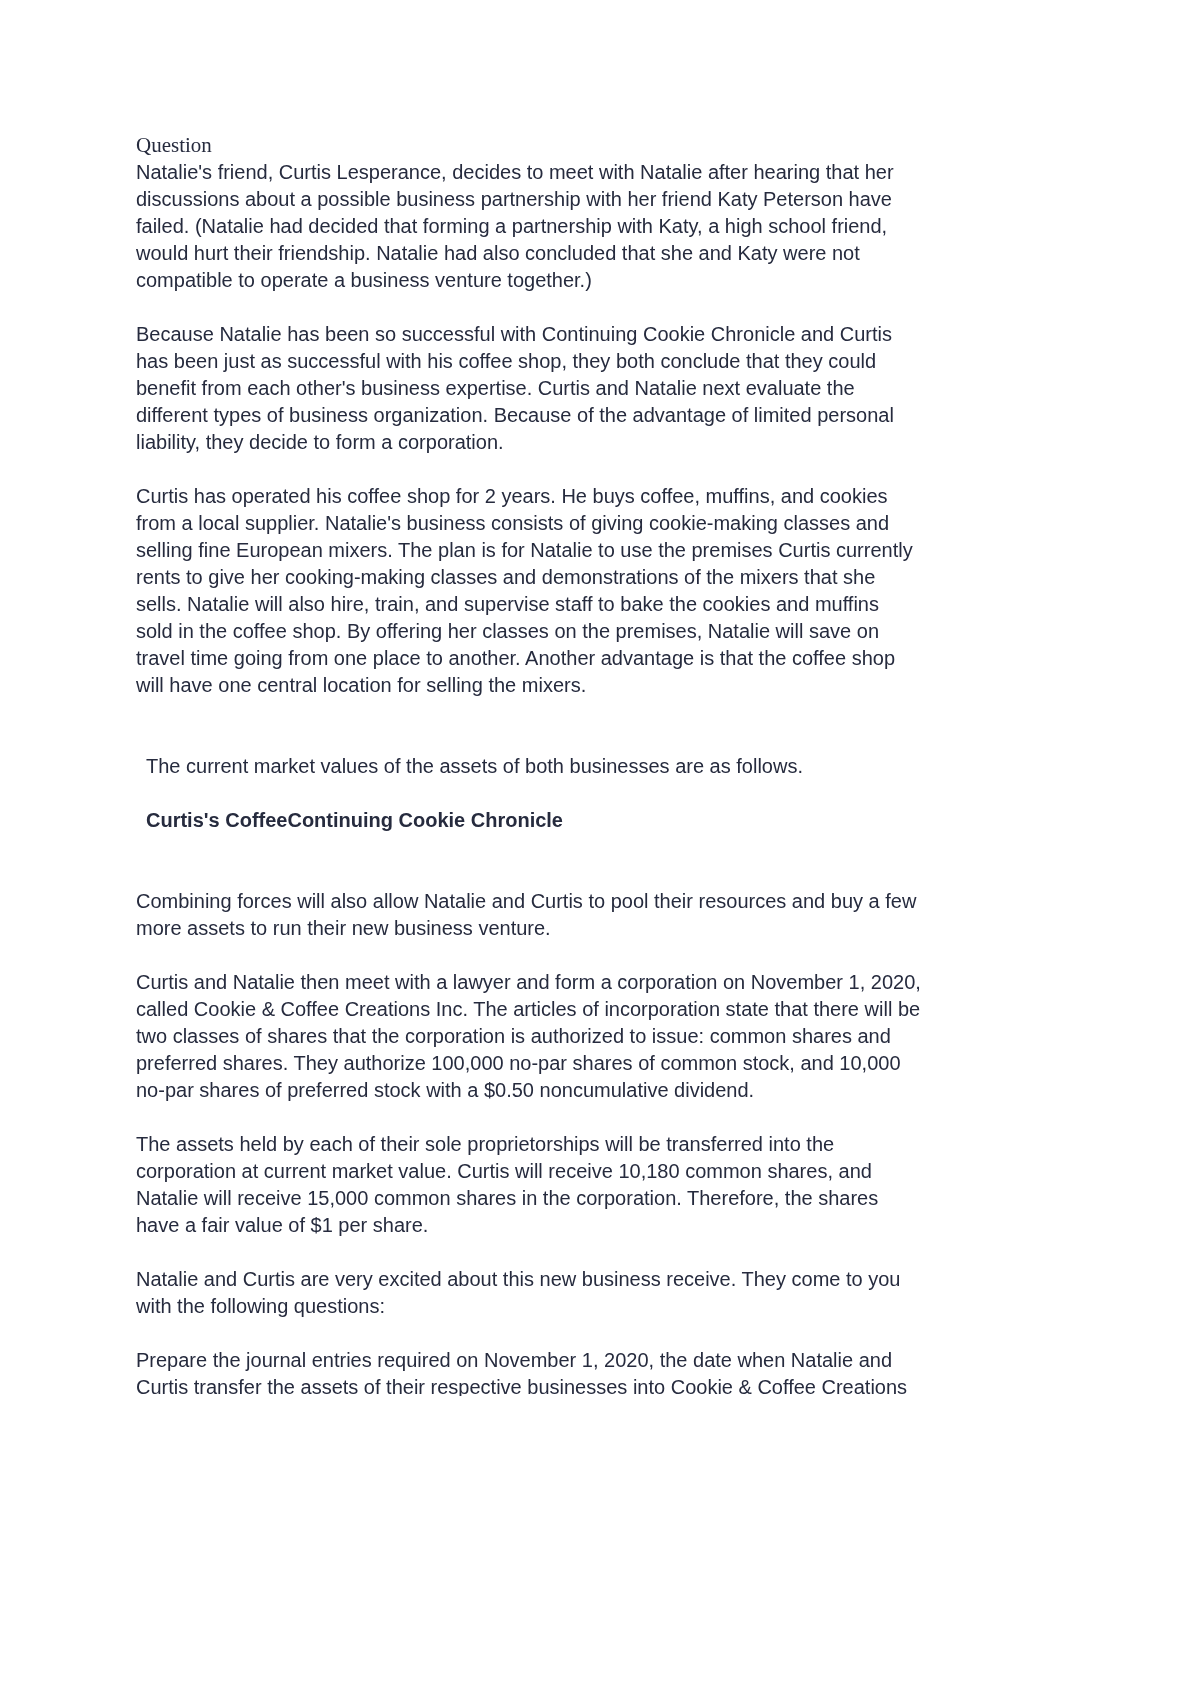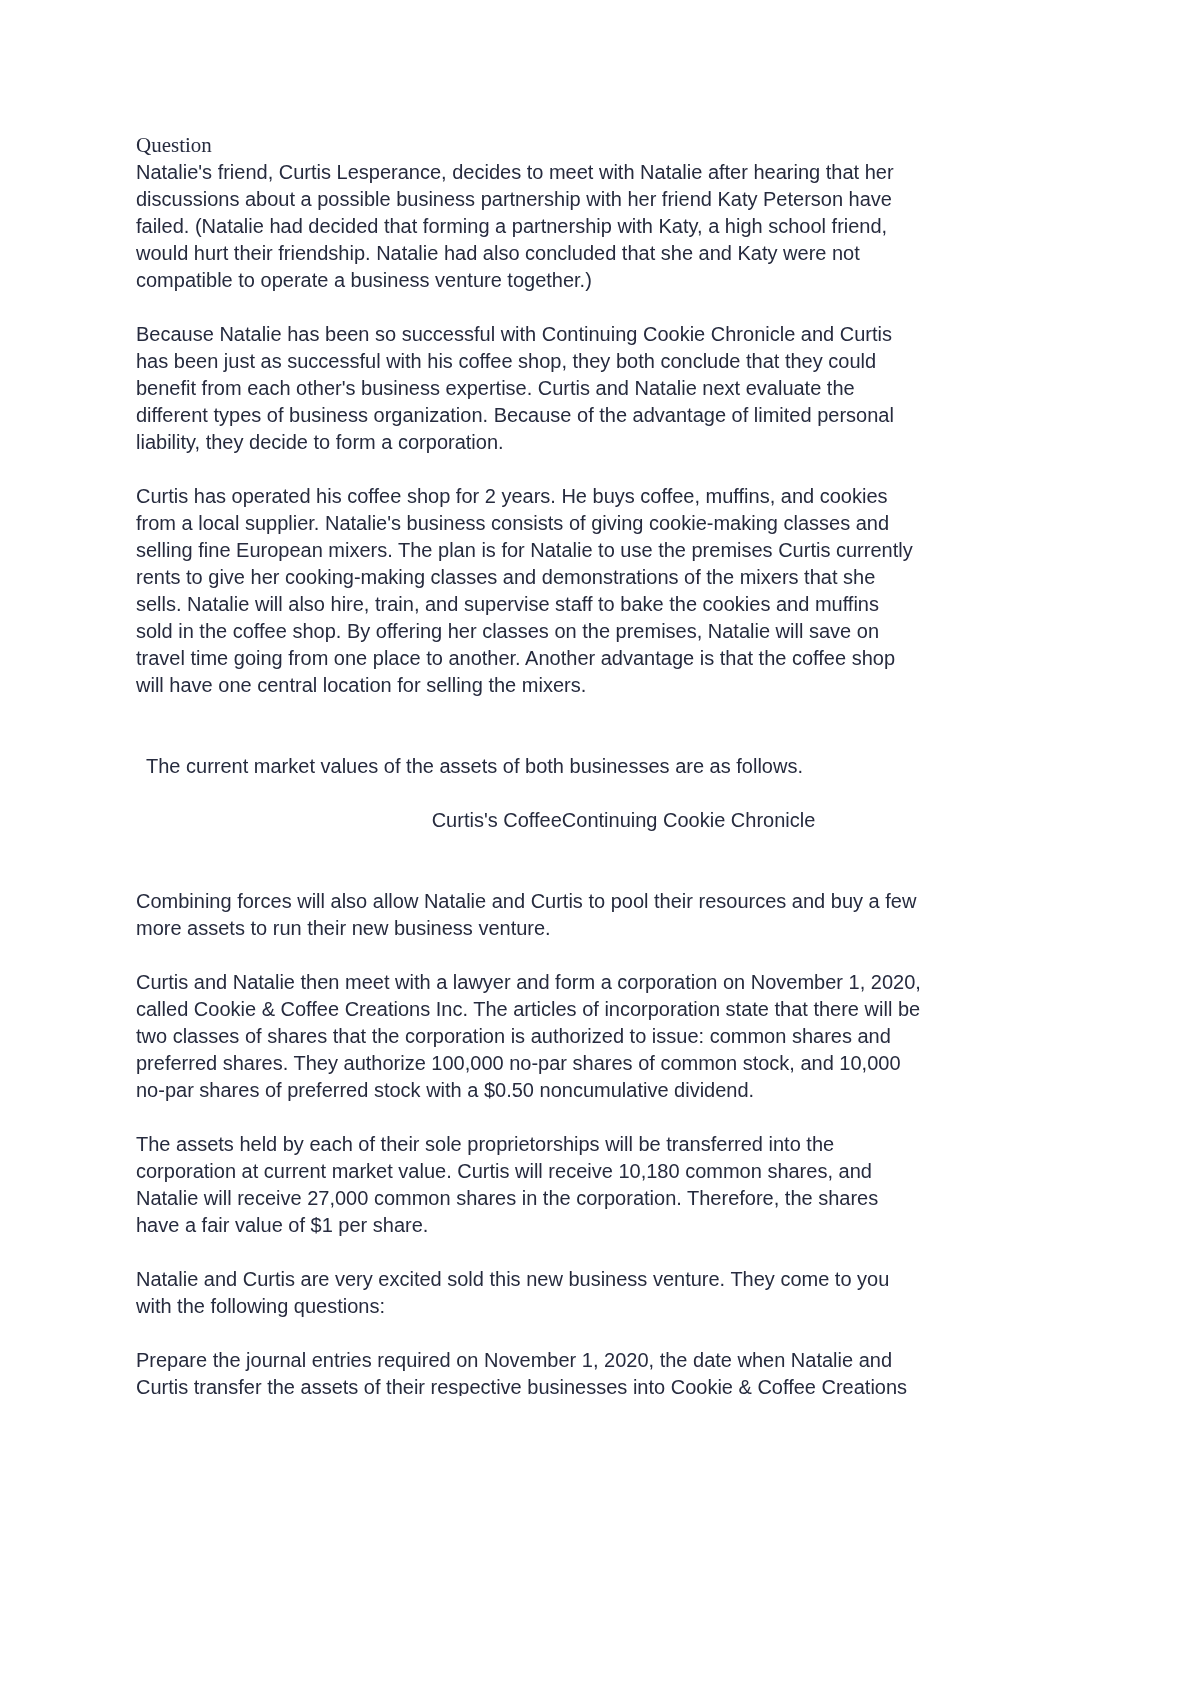--- a/index.html
+++ b/index.html
@@ -36,22 +36,21 @@
   }
   .para:last-child {
     margin-bottom: 8px;
   }
   .line {
     display: block;
     white-space: pre-line;
     margin-left: 10px;
   }
   .bold {
-    font-weight: normal;
-    text-align: center;
+    font-weight: bold;
   }
 </style>
 </head>
 <body>
 
 <div class="page">
   <div class="content">
 
     <div class="q-heading">Question</div>
 
@@ -86,24 +85,24 @@
 more assets to run their new business venture.</p>
 
     <p class="para">Curtis and Natalie then meet with a lawyer and form a corporation on November 1, 2020,
 called Cookie &amp; Coffee Creations Inc. The articles of incorporation state that there will be
 two classes of shares that the corporation is authorized to issue: common shares and
 preferred shares. They authorize 100,000 no-par shares of common stock, and 10,000
 no-par shares of preferred stock with a $0.50 noncumulative dividend.</p>
 
     <p class="para">The assets held by each of their sole proprietorships will be transferred into the
 corporation at current market value. Curtis will receive 10,180 common shares, and
-Natalie will receive 27,000 common shares in the corporation. Therefore, the shares
+Natalie will receive 15,000 common shares in the corporation. Therefore, the shares
 have a fair value of $1 per share.</p>
 
-    <p class="para">Natalie and Curtis are very excited sold this new business venture. They come to you
+    <p class="para">Natalie and Curtis are very excited about this new business receive. They come to you
 with the following questions:</p>
 
     <p class="para">Prepare the journal entries required on November 1, 2020, the date when Natalie and
 Curtis transfer the assets of their respective businesses into Cookie &amp; Coffee Creations
 Inc.</p>
 
   </div>
 </div>
 
 </body></html>

